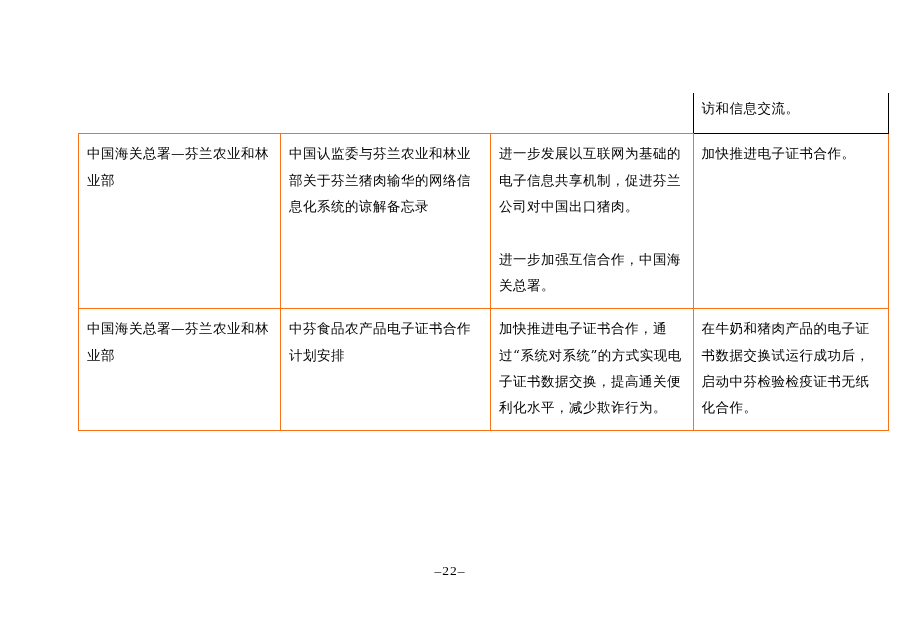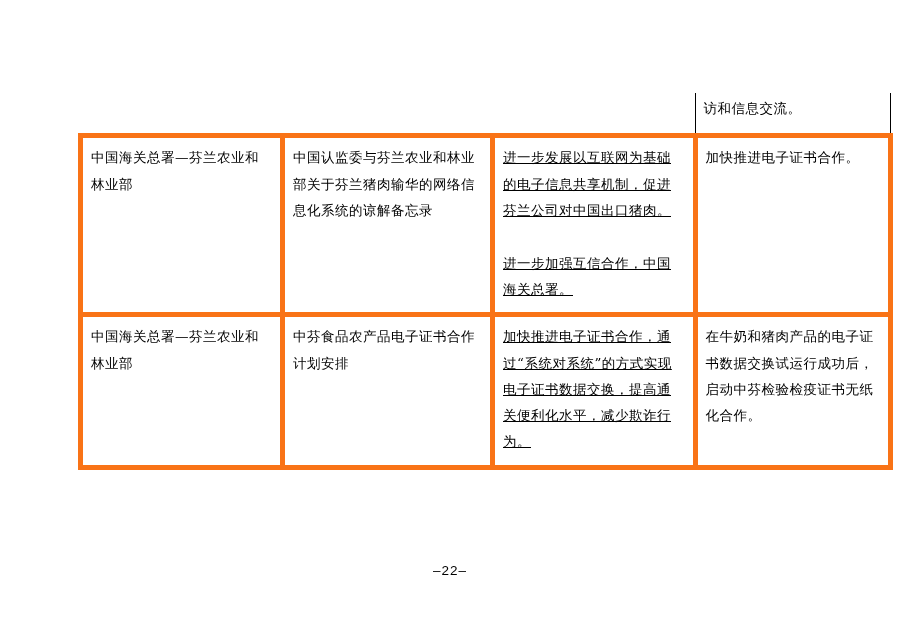--- a/index.html
+++ b/index.html
@@ -22,57 +22,57 @@
   }
   .doc-table {
     position: absolute;
     left: 78px;
     top: 93px;
     width: 744px;
     border-collapse: collapse;
     table-layout: fixed;
   }
   .doc-table td {
-    border: 5px solid #f97316;
+    border: 1px solid #f97316;
     vertical-align: top;
     padding: 6px 8px 10px 8px;
     font-size: 13.5px;
     line-height: 1.95;
     letter-spacing: 0.5px;
   }
   .doc-table tr.head-row td {
     border-left: none;
     border-right: none;
     border-top: none;
     padding-top: 2px;
     padding-bottom: 12px;
   }
   .doc-table tr.head-row td.cont {
     border: 1px solid #000000;
     border-top: none;
   }
   .col-a { width: 186px; }
   .col-b { width: 194px; }
-  .col-c { width: 186px; text-decoration: underline; }
+  .col-c { width: 186px; }
   .col-d { width: 178px; }
 
   .cell-p {
     margin: 0;
   }
   .cell-p + .cell-p {
     margin-top: 1.95em;
   }
   .pagenum {
     position: absolute;
     left: 0;
     top: 563px;
     width: 900px;
     text-align: center;
     font-size: 13.5px;
-    font-family: Liberation Sans, sans-serif;
+    font-family: Liberation Serif, serif;
     letter-spacing: 1px;
   }
 </style>
 </head>
 <body>
 
 <div class="page">
 
   <table class="doc-table">
     <tbody>

